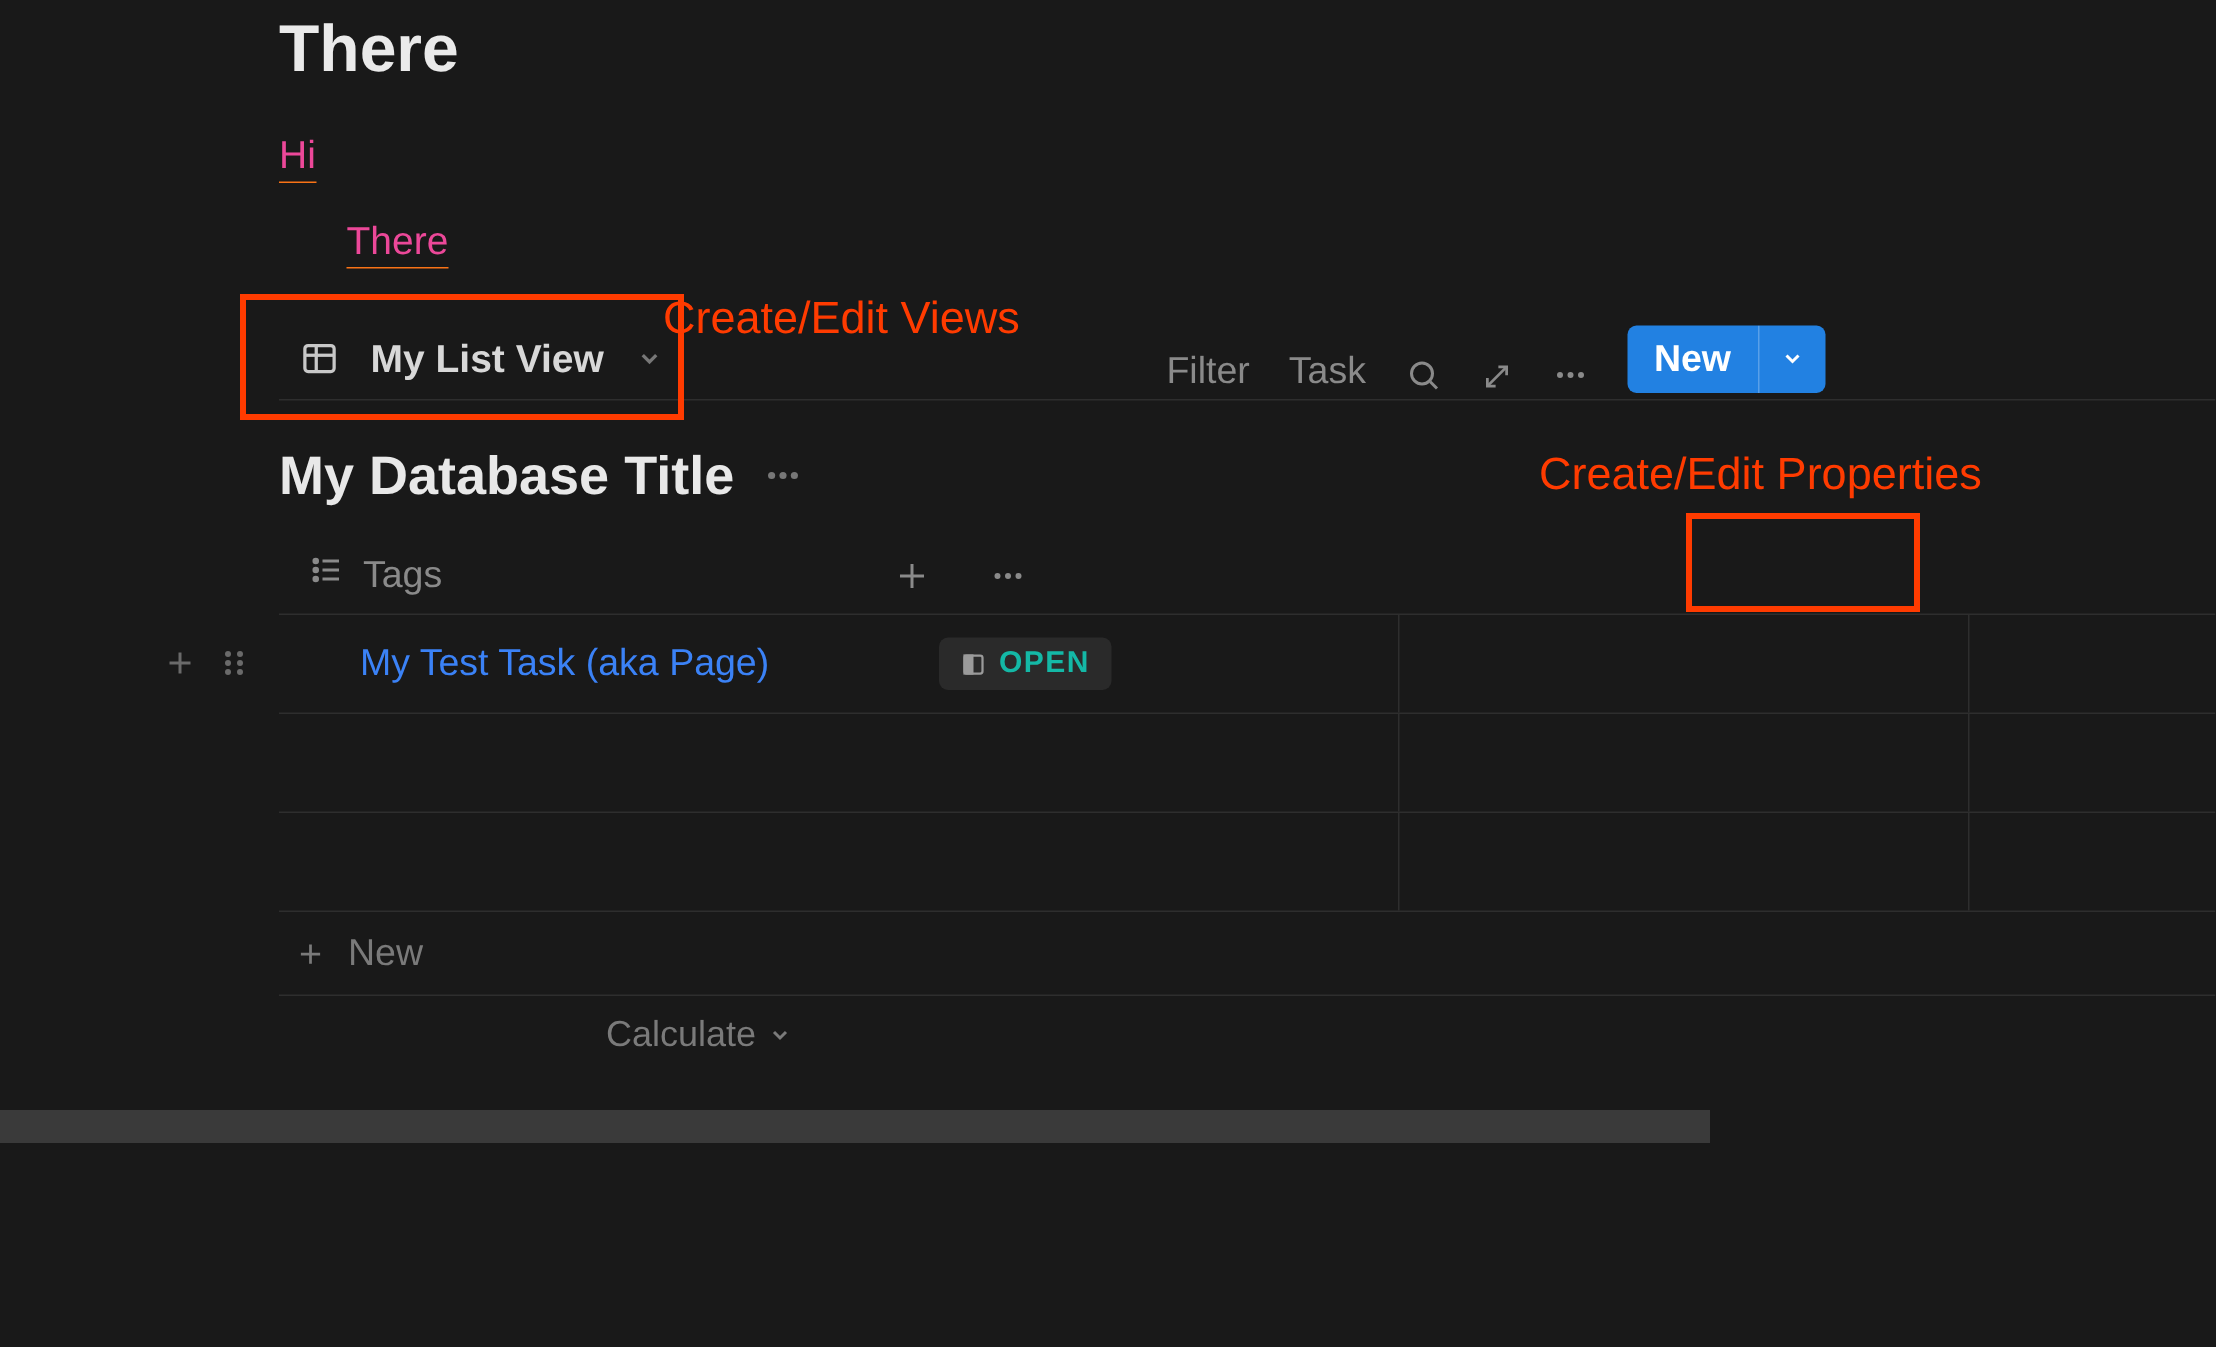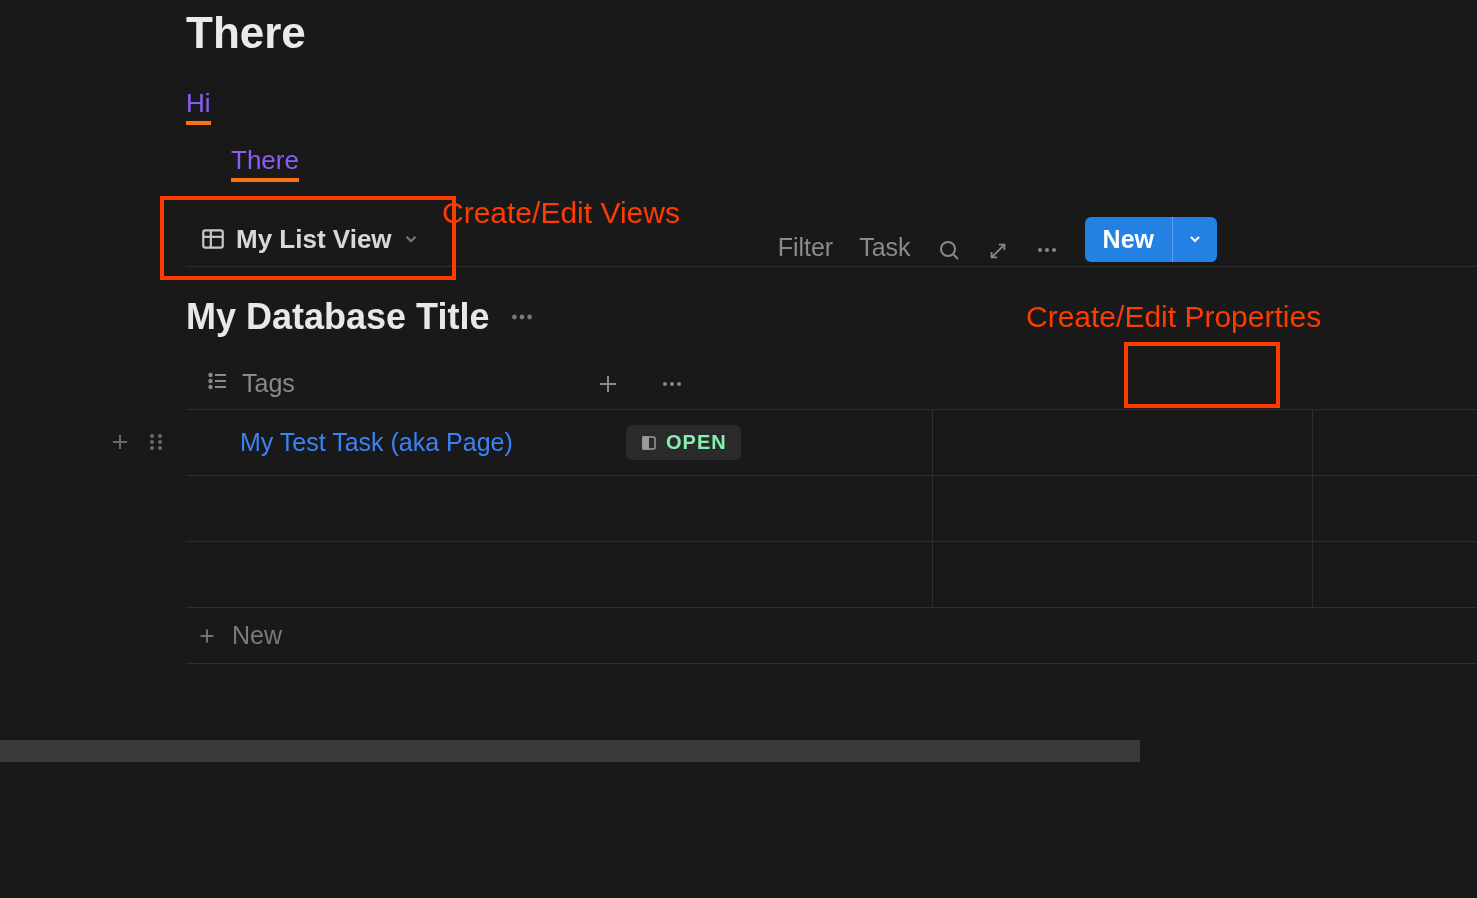--- a/index.html
+++ b/index.html
@@ -19,36 +19,36 @@
   }
   
   .page-title {
     position: absolute;
     left: 186px; top: 8px;
     font-size: 44px; font-weight: 700; color: #eaeaea;
   }
   
   .bc1, .bc2 {
     position: absolute;
-    color: #8b5cf6; font-size: 26px;
-    border-bottom: 4px solid #f97316;
+    color: #ec4899; font-size: 26px;
+    border-bottom: 1px solid #f97316;
     padding-bottom: 2px;
     cursor: pointer;
   }
   .bc1 { left: 186px; top: 88px; }
   .bc2 { left: 231px; top: 145px; }
 
   
   .view-row {
     position: absolute;
     left: 186px; right: 0; top: 212px; height: 54px;
     display: flex; align-items: center;
   }
   .view-tab {
-    display: flex; align-items: center; gap: 10px;
+    display: flex; align-items: center; gap: 21px;
     font-size: 26px; font-weight: 600; color: #d8d8d8;
     padding: 6px 14px; cursor: pointer;
   }
   .view-tab svg { display:block; }
   .chev { color:#777; }
   .toolbar-right {
     margin-left: auto;
     margin-right: 260px;
     display: flex; align-items: flex-end; gap: 26px;
   }
@@ -93,21 +93,21 @@
     border-bottom:1px solid #2e2e2e;
     display:flex; align-items:center;
   }
   .r1 { top:410px; }
   .r2 { top:476px; }
   .r3 { top:542px; }
   .row-title { width:560px; padding-left:54px; font-size:25px; color:#3b82f6; cursor:pointer; }
   .open-pill {
     margin-left:-120px;
     display:flex; align-items:center; gap:8px;
-    background:#2a2a2a; color:#86efac;
+    background:#2a2a2a; color:#14b8a6;
     padding:6px 14px; border-radius:6px;
     font-size:20px; font-weight:700; letter-spacing:1px;
     cursor:pointer;
   }
   .trow .vdiv1 { position:absolute; left:746px; top:0; bottom:0; width:1px; background:#2e2e2e; }
   .trow .vdiv2 { position:absolute; left:1126px; top:0; bottom:0; width:1px; background:#2e2e2e; }
 
   
   .row-handles {
     position:absolute; left:108px; top:430px;
@@ -293,20 +293,26 @@
     </div>
 
   <div class="add-row">
     <svg width="22" height="22" viewBox="0 0 24 24" fill="none" stroke="#7a7a7a" stroke-width="2">
         <line x1="12" y1="5" x2="12" y2="19"></line>
         <line x1="5" y1="12" x2="19" y2="12"></line>
       </svg>
     <span>New</span>
   </div>
 
+  <div class="calc">
+    <span>Calculate</span>
+    <svg width="16" height="16" viewBox="0 0 24 24" fill="none" stroke="#7a7a7a" stroke-width="3">
+        <polyline points="6 9 12 15 18 9"></polyline>
+      </svg>
+  </div>
 
   <div class="hscroll"></div>
 
   <div class="anno-box views"></div>
   <div class="anno-label views">Create/Edit Views</div>
   <div class="anno-box props"></div>
   <div class="anno-label props">Create/Edit Properties</div>
 
 </div>
 

